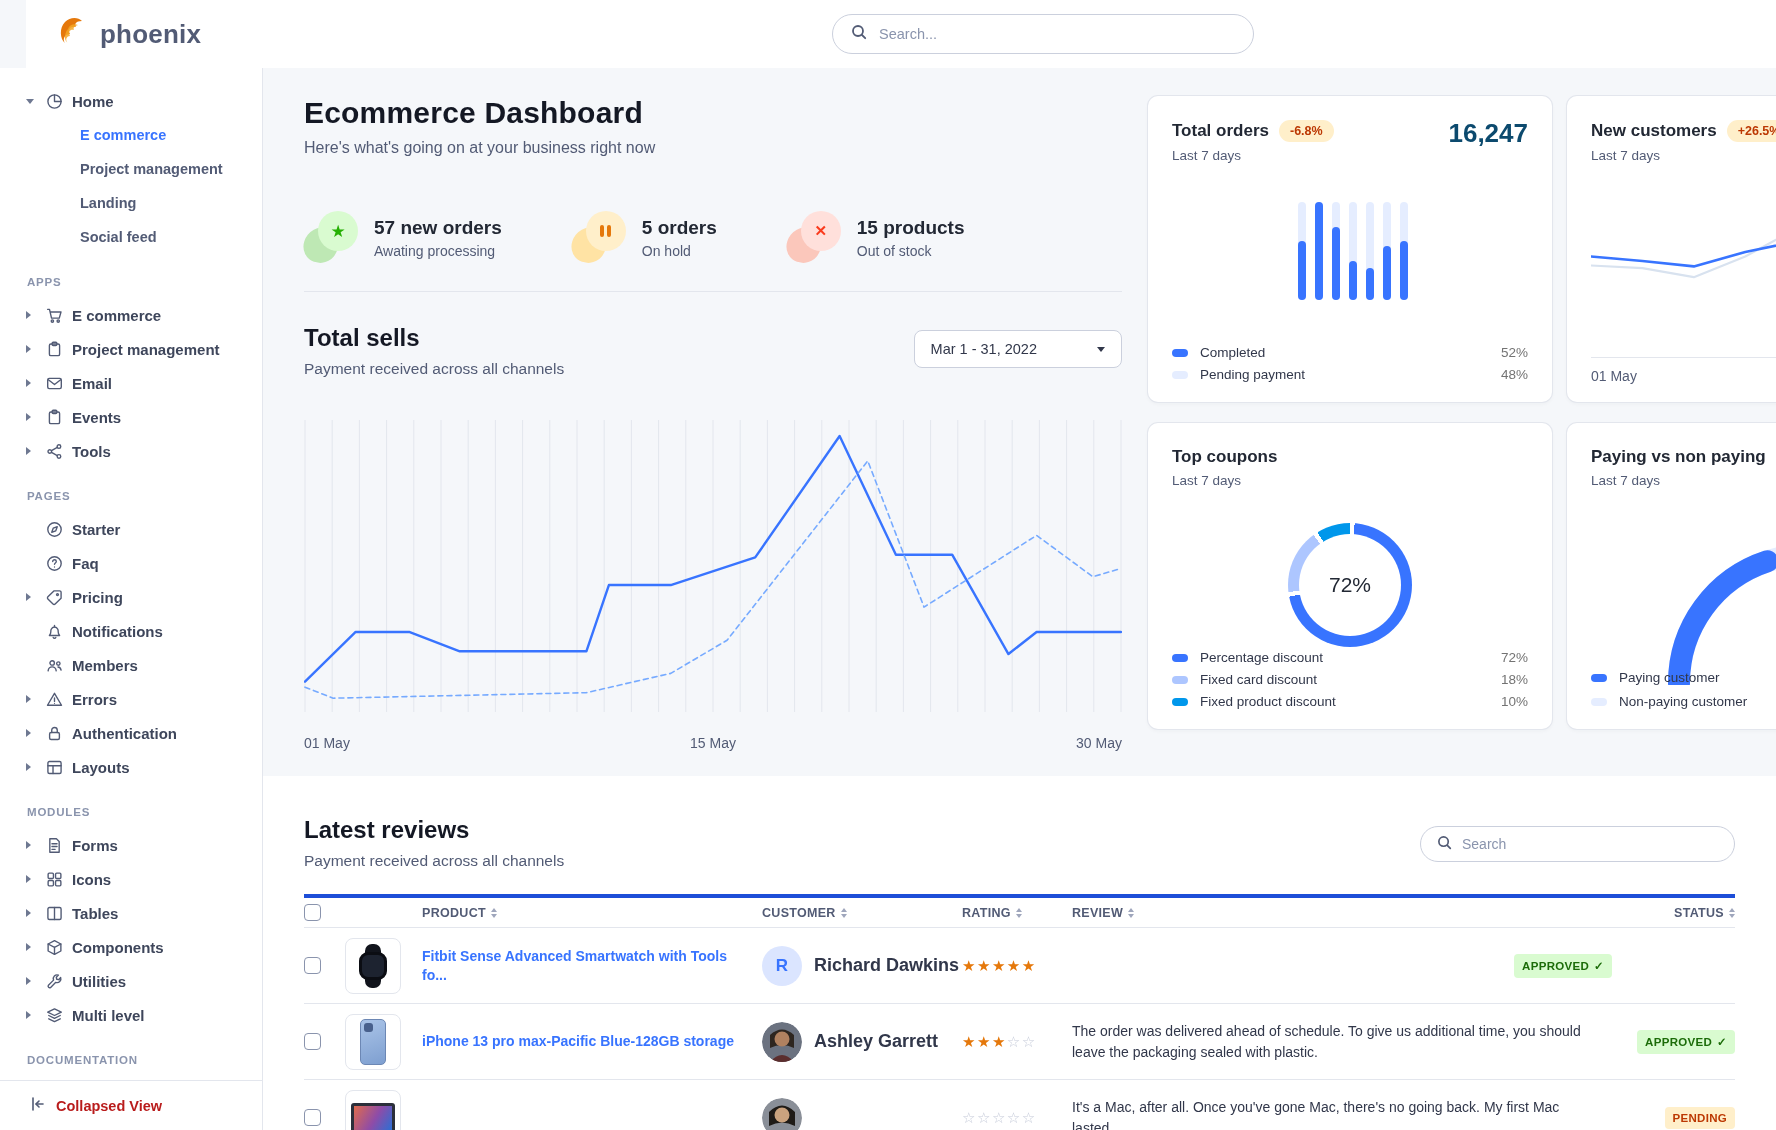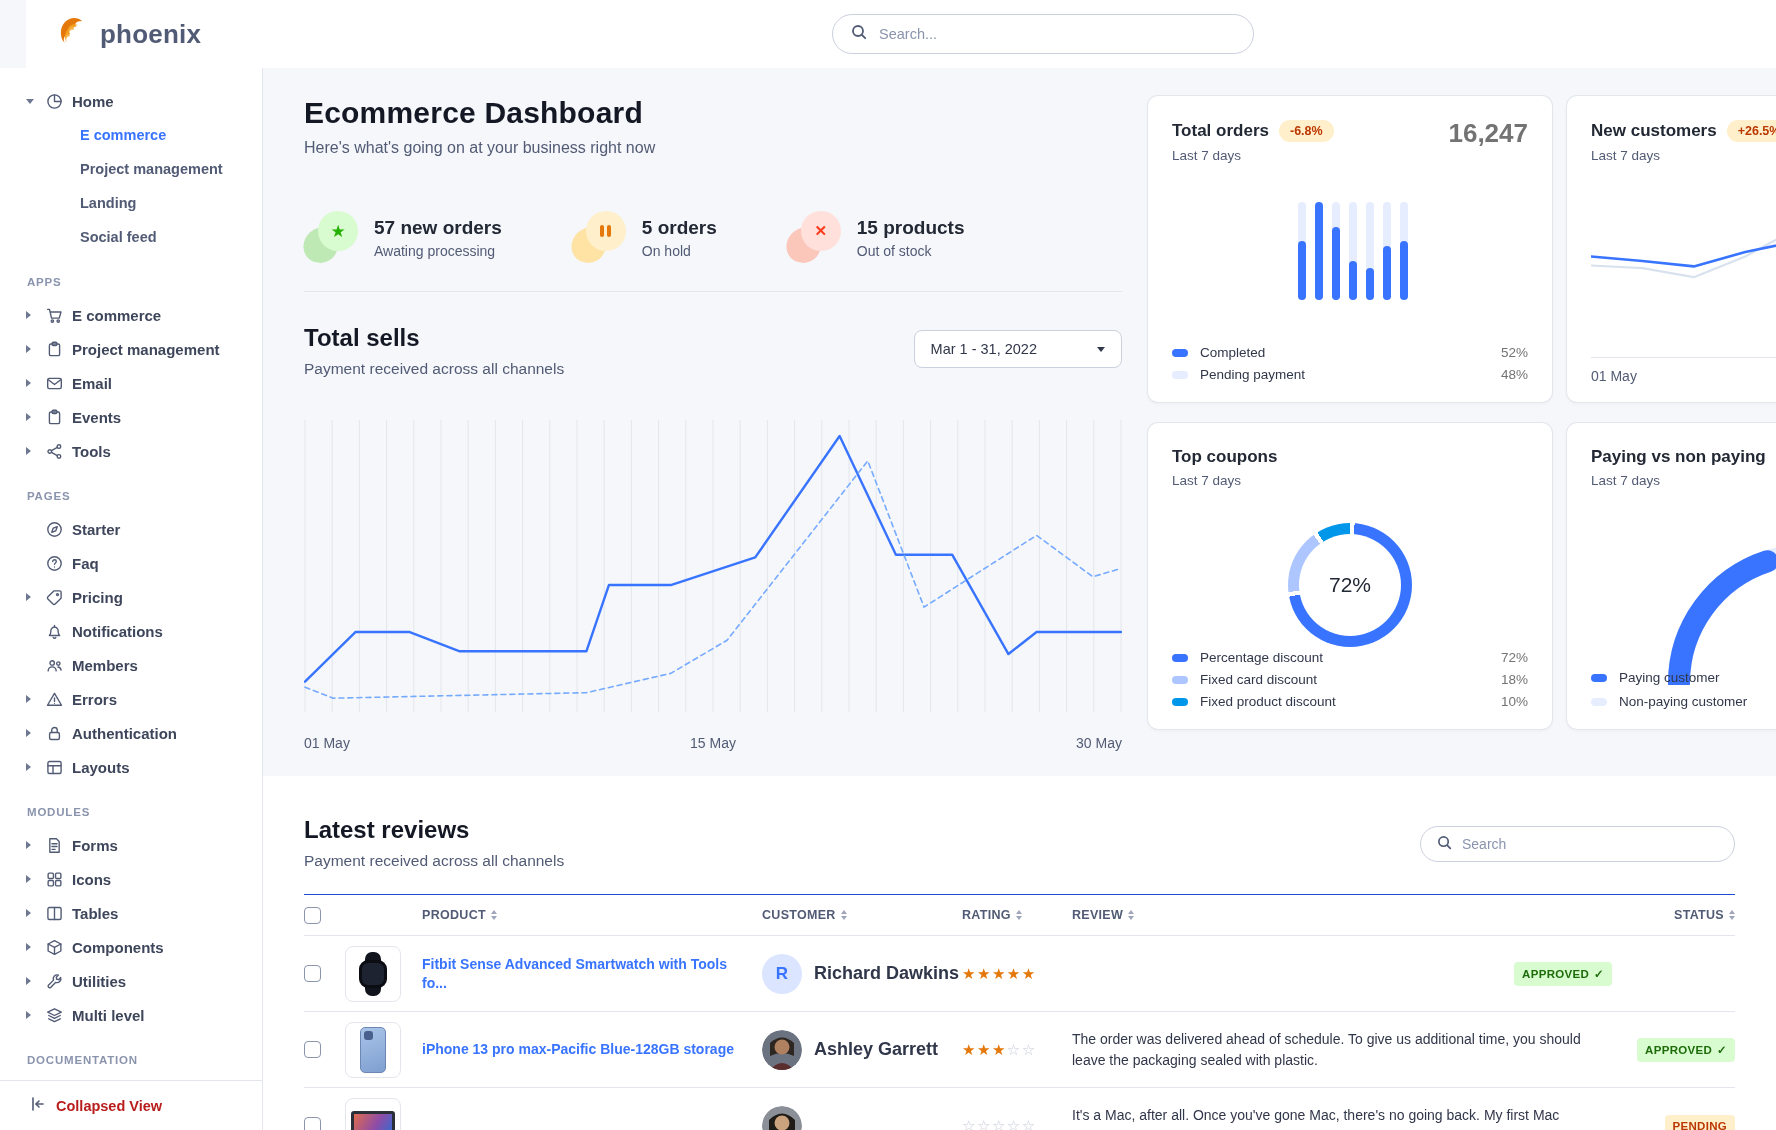--- a/index.html
+++ b/index.html
@@ -61,21 +61,21 @@
   .sells-chart { margin-top:42px; width:818px; }
   .sells-xlabels { width:818px; display:flex; justify-content:space-between; margin-top:9px; font-size:14px; color:#525b75; }
 
   
   .hero-right { margin-left:26px; display:grid; grid-template-columns:404px 404px; gap:21px 15px; align-content:start; }
   .card { background:#fff; border-radius:10px; box-shadow:0 0 0 1px #e3e6ed, 0 2px 4px rgba(36,40,46,.04); height:306px; padding:24px; position:relative; }
   .card-title-row { display:flex; align-items:center; gap:10px; }
   .card-title { font-size:17px; font-weight:700; color:#222834; }
   .badge-warn { background:#ffefca; color:#bc3803; font-size:12.5px; font-weight:700; padding:4px 11px; border-radius:999px; }
   .card-period { margin-top:6px; font-size:13.5px; color:#525b75; }
-  .card-big-value { position:absolute; top:22px; right:24px; font-size:26px; font-weight:800; color:#737373; }
+  .card-big-value { position:absolute; top:22px; right:24px; font-size:26px; font-weight:800; color:#0c4a6e; }
 
   .mini-bars { position:absolute; left:150px; top:106px; height:98px; display:flex; align-items:flex-end; gap:9px; }
   .bar-track { width:8px; height:98px; background:#e5edff; border-radius:4px; position:relative; }
   .bar-fill { position:absolute; bottom:0; left:0; width:8px; background:#3874ff; border-radius:4px; }
 
   .legend { position:absolute; left:24px; right:24px; bottom:20px; display:flex; flex-direction:column; gap:7px; }
   .legend-row { display:flex; align-items:center; font-size:13.5px; color:#31374a; }
   .legend-swatch { width:16px; height:8px; border-radius:4px; margin-right:12px; flex:none; }
   .legend-val { margin-left:auto; font-weight:400; color:#737373; }
 
@@ -90,21 +90,21 @@
 
   
   .reviews { background:#fff; padding:40px 41px 0 41px; height:354px; }
   .reviews-head { display:flex; justify-content:space-between; align-items:flex-start; }
   .rev-search { width:315px; height:36px; border:1px solid #cbd0dd; border-radius:18px; display:flex; align-items:center; gap:10px; padding:0 16px; margin-top:10px; }
   .rev-search input { border:none; outline:none; width:100%; font-size:14px; color:#31374a; font-family:inherit; background:transparent; }
   .rev-search input::placeholder { color:#8a94ad; }
 
   .rtable { margin-top:24px; }
   .rrow { display:grid; grid-template-columns:41px 77px 340px 200px 110px 540px 123px; align-items:center; }
-  .rhead { height:42px; border-top:1px solid #1d4ed8; border-bottom:1px solid #e3e6ed; }
+  .rhead { height:34px; border-top:4px solid #1d4ed8; border-bottom:1px solid #e3e6ed; }
   .rhead .hcell { font-size:12.5px; font-weight:700; color:#525b75; letter-spacing:.3px; display:flex; align-items:center; gap:5px; }
   .hcell.right, .cell.right { justify-self:end; }
   .sort { display:inline-flex; flex-direction:column; gap:2px; }
   .sort::before { content:""; width:0; height:0; border-bottom:4px solid #9fa6bc; border-left:3.5px solid transparent; border-right:3.5px solid transparent; }
   .sort::after { content:""; width:0; height:0; border-top:4px solid #9fa6bc; border-left:3.5px solid transparent; border-right:3.5px solid transparent; }
   .rbody-row { height:76px; border-bottom:1px solid #e3e6ed; }
   .checkbox { width:17px; height:17px; border:1.5px solid #8a94ad; border-radius:4px; background:#fff; cursor:pointer; }
   .ptile { width:56px; height:56px; background:#fff; border:1px solid #e3e6ed; border-radius:8px; display:flex; align-items:center; justify-content:center; overflow:hidden; }
   .plink { font-size:14px; font-weight:600; color:#3874ff; text-decoration:none; line-height:1.35; padding-right:24px; display:block; }
   .cust { display:flex; align-items:center; gap:12px; }

